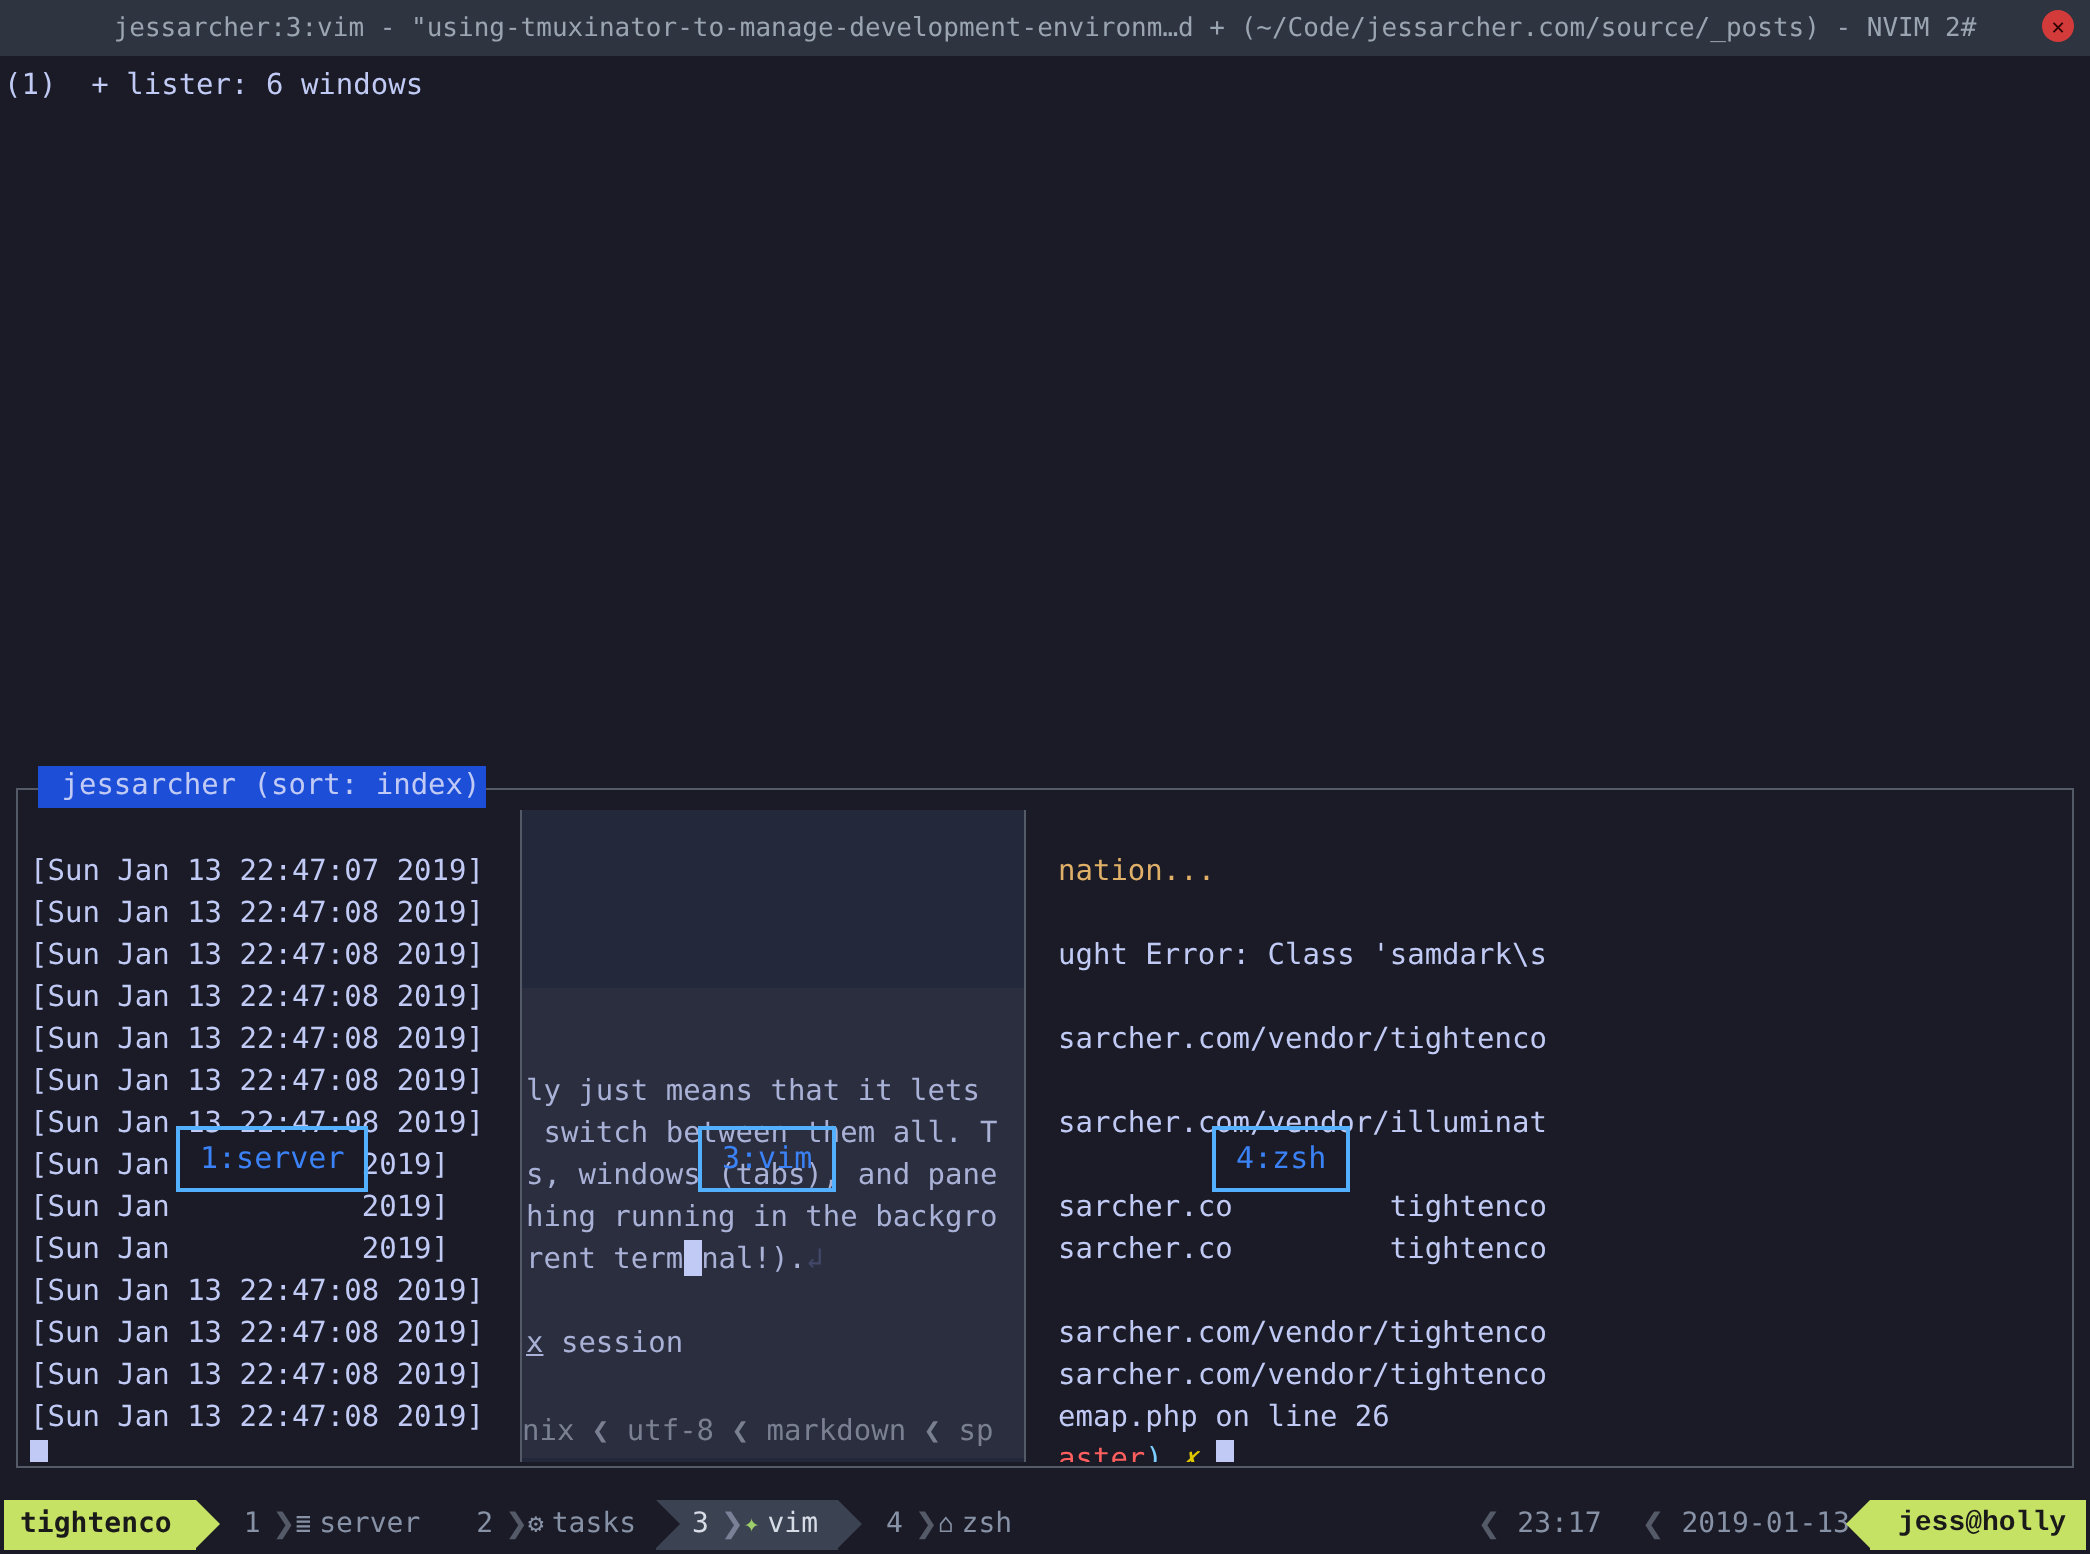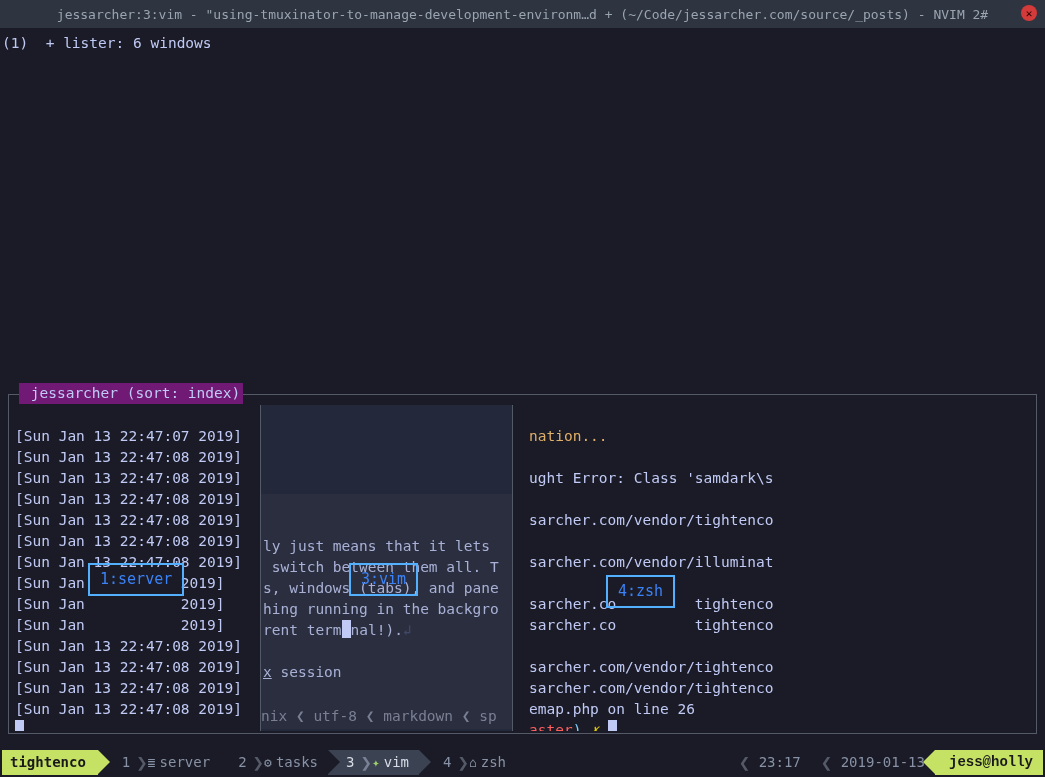--- a/index.html
+++ b/index.html
@@ -57,21 +57,21 @@
     left: 8px;
     right: 8px;
     height: 340px;
     border: 1px solid #555a68;
     border-top: 0;
   }
   .overview-title {
     position: absolute;
     top: -11px;
     left: 10px;
-    background: #701a75;
+    background: #1d4ed8;
     color: #c0caf5;
     padding: 0 3px;
     white-space: pre;
   }
   .overview-top-rule {
     position: absolute;
     top: 0;
     left: 0;
     right: 0;
     height: 0;
@@ -299,21 +299,21 @@
 
 <span>sarcher.com/vendor/illuminat</span>
 
 <span>sarcher.co         tightenco</span>
 <span>sarcher.co         tightenco</span>
 
 <span>sarcher.com/vendor/tightenco</span>
 <span>sarcher.com/vendor/tightenco</span>
 <span>emap.php on line 26</span>
 <span class="red">aster</span><span style="color:#7dcfff">)</span><span class="yellow"> ✗ </span><span class="cursor-box"></span>
-      <div class="pane-label" style="top:170px; left:93px;">4:zsh</div>
+      <div class="pane-label" style="top:158px; left:93px;">4:zsh</div>
     </div>
   </div>
 </div>
 
 <div class="statusbar">
   <div class="sb-session">tightenco</div>
 
   <div class="sb-window" style="padding-left:24px">
     <span class="num">1</span>
       <span class="angle-r">❯</span> 

